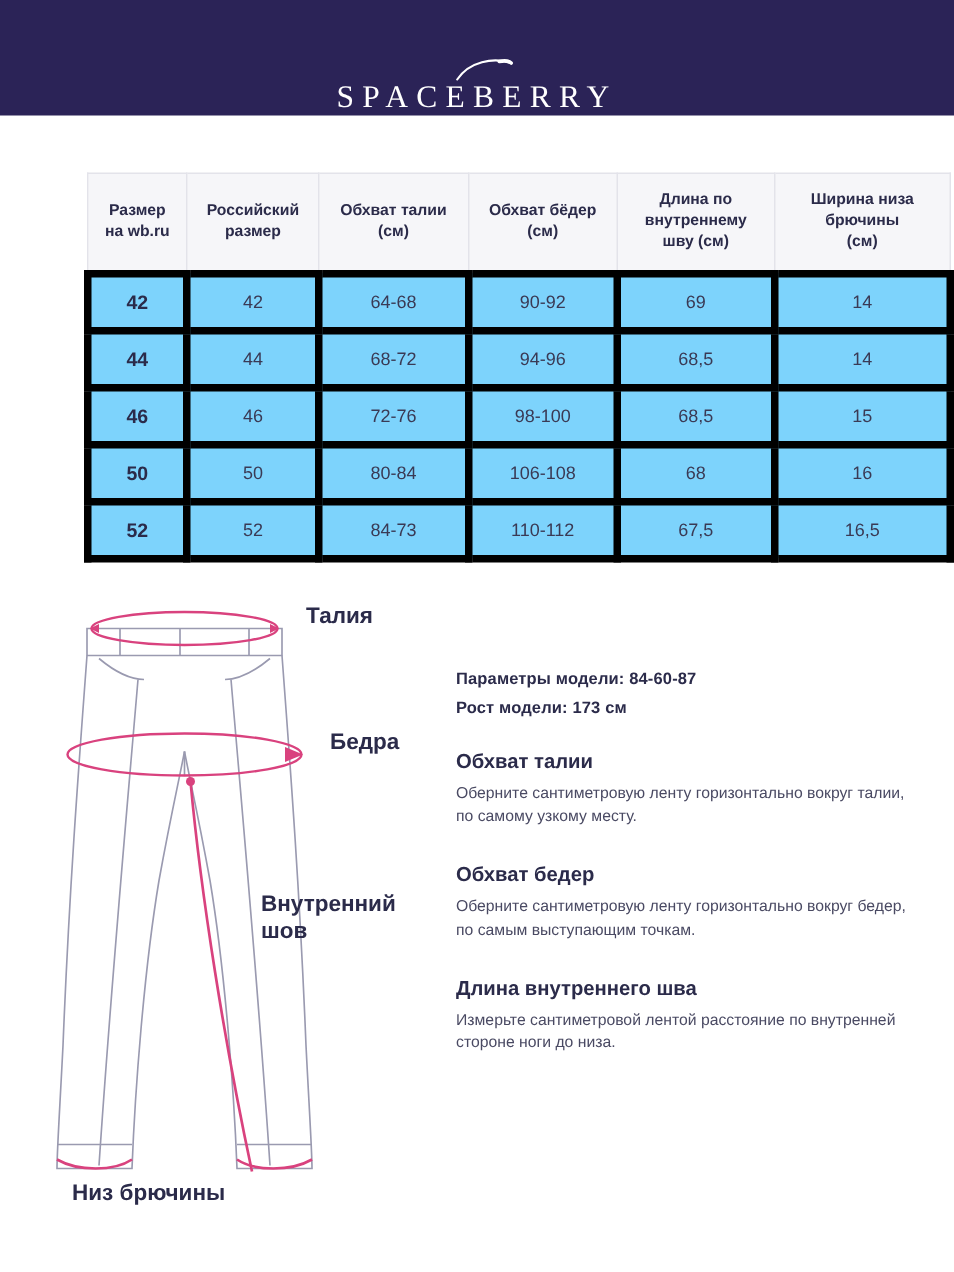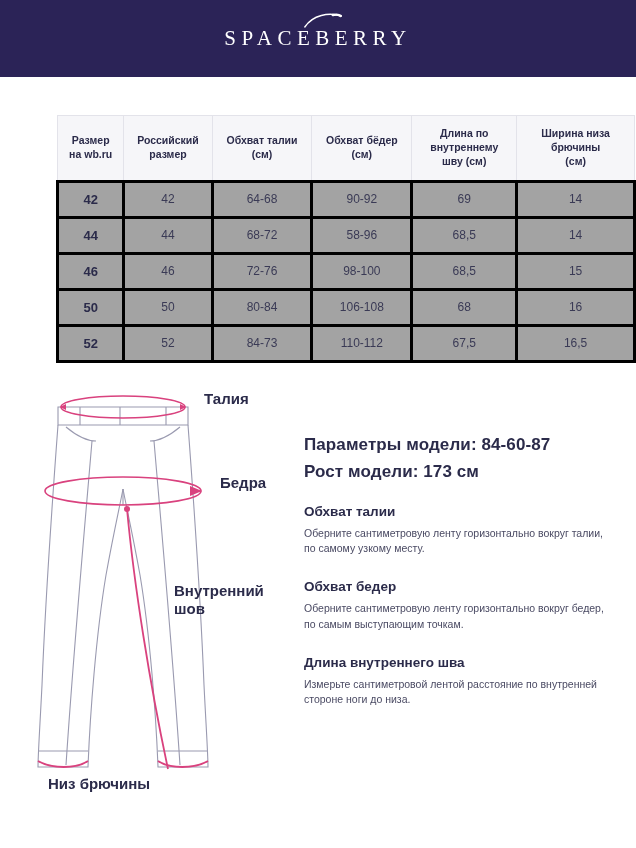--- a/index.html
+++ b/index.html
@@ -12,21 +12,21 @@
     color: #2b2b4a;
     overflow: hidden;
     position: relative;
   }
 
   
   .header {
     height: 77px;
     background: #2b2357;
     display: flex;
-    align-items: center;
+    align-items: flex-end;
     justify-content: center;
     position: relative;
   }
   .logo-wrap {
     position: relative;
     display: flex;
     align-items: flex-end;
     justify-content: center;
   }
   .logo-text {
@@ -61,24 +61,24 @@
     padding: 11px 4px;
     line-height: 1.32;
     border: 1px solid #e3e3ea;
     text-align: center;
     vertical-align: middle;
   }
   table.size-table td {
     font-size: 12px;
     color: #3a3a55;
     padding: 9px 4px;
-    border: 3px solid #000000;
+    border: 5px solid #000000;
     text-align: center;
     vertical-align: middle;
-    background: #a3a3a3;
+    background: #7dd3fc;
   }
   table.size-table td.first-col {
     font-weight: bold;
     font-size: 13px;
     color: #2b2b4a;
   }
   col.c0 { width: 11.5%; }
   col.c1 { width: 15.3%; }
   col.c2 { width: 17.3%; }
   col.c3 { width: 17.3%; }
@@ -95,21 +95,21 @@
     flex: 0 0 268px;
     position: relative;
     height: 420px;
   }
   .info {
     flex: 1;
     padding-left: 14px;
     padding-top: 50px;
   }
   .info .model-line {
-    font-size: 17px;
+    font-size: 11px;
     font-weight: bold;
     color: #2b2b4a;
     margin-bottom: 7px;
     letter-spacing: 0.1px;
   }
   .info .block { margin-top: 22px; }
   .info .block h4 {
     font-size: 13.5px;
     font-weight: bold;
     margin: 0 0 7px 0;
@@ -178,21 +178,21 @@
           <td>42</td>
           <td>64-68</td>
           <td>90-92</td>
           <td>69</td>
           <td>14</td>
         </tr>
         <tr>
           <td class="first-col">44</td>
           <td>44</td>
           <td>68-72</td>
-          <td>58-96</td>
+          <td>94-96</td>
           <td>68,5</td>
           <td>14</td>
         </tr>
         <tr>
           <td class="first-col">46</td>
           <td>46</td>
           <td>72-76</td>
           <td>98-100</td>
           <td>68,5</td>
           <td>15</td>

